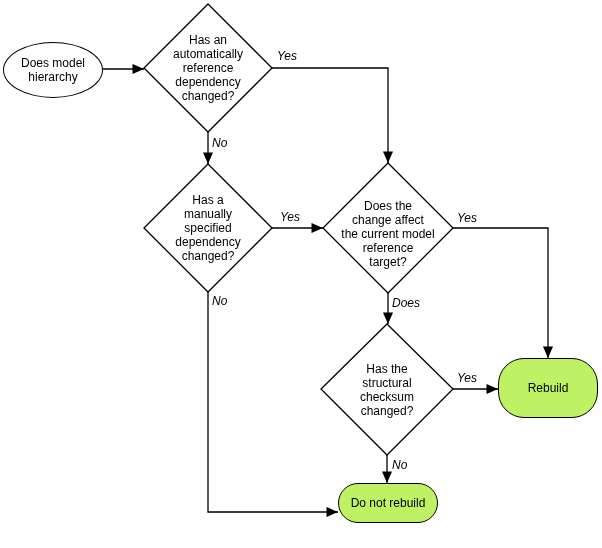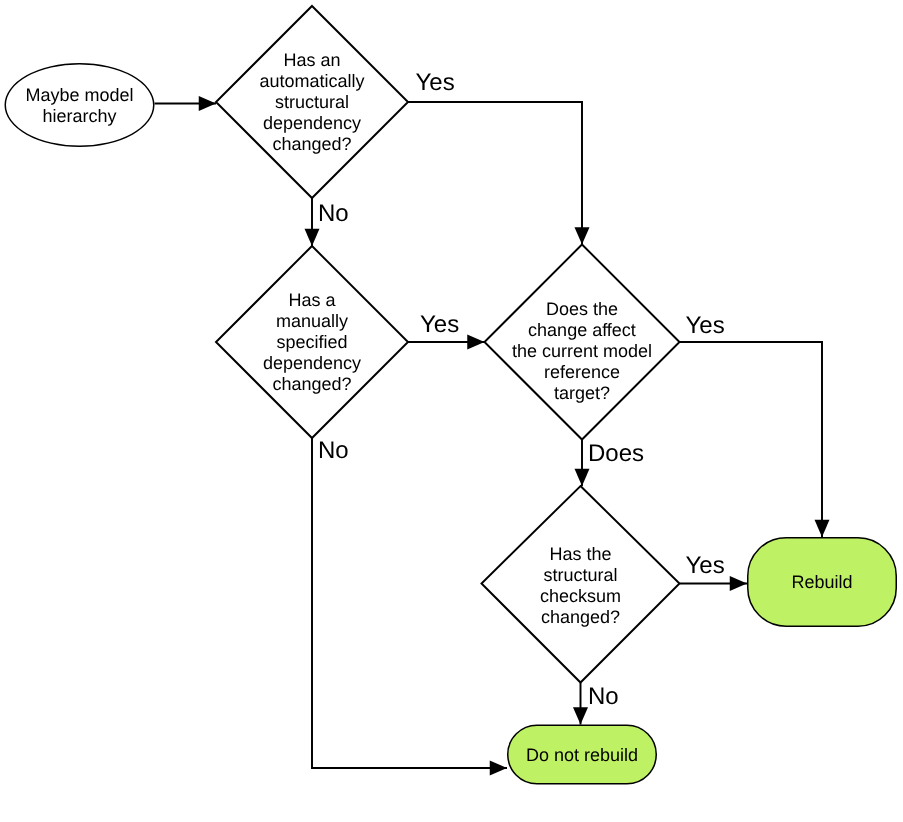--- a/index.html
+++ b/index.html
@@ -42,23 +42,24 @@
   .terminal {
     border: 1.3px solid #000000;
     border-radius: 26px;
     background: #bef264;
   }
   .decision {
     background: transparent;
   }
   .edge-label {
     position: absolute;
-    font-size: 16px;
+    font-size: 12px;
     line-height: 14px;
     white-space: nowrap;
+    font-style: italic;
   }
 </style>
 </head>
 <body>
 
 <div class="canvas">
 
   <svg class="edges" width="602" height="548" viewBox="0 0 602 548">
     <defs>
       <marker id="arrow" markerUnits="userSpaceOnUse" markerWidth="14" markerHeight="12" refX="12" refY="5.5" orient="auto">
@@ -80,28 +81,28 @@
 
     <g fill="#ffffff" stroke="#000000" stroke-width="1.3">
       <polygon points="208,4 272,68 208,132 144,68"></polygon>
       <polygon points="208,164 272,228 208,292 144,228"></polygon>
       <polygon points="388,163 453,228 388,293 323,228"></polygon>
       <polygon points="387,324 453,389 387,455 321,389"></polygon>
     </g>
   </svg>
 
   <div class="node ellipse" style="left:3px; top:42px; width:100px; height:56px;">
-    <div class="node-label">Maybe model
+    <div class="node-label">Does model
 hierarchy</div>
   </div>
 
   <div class="node decision" style="left:144px; top:4px; width:128px; height:128px;">
     <div class="node-label">Has an
 automatically
-structural
+reference
 dependency
 changed?</div>
   </div>
 
   <div class="node decision" style="left:144px; top:164px; width:128px; height:128px;text-align:center;">
     <div class="node-label">Has a
 manually
 specified
 dependency
 changed?</div>

